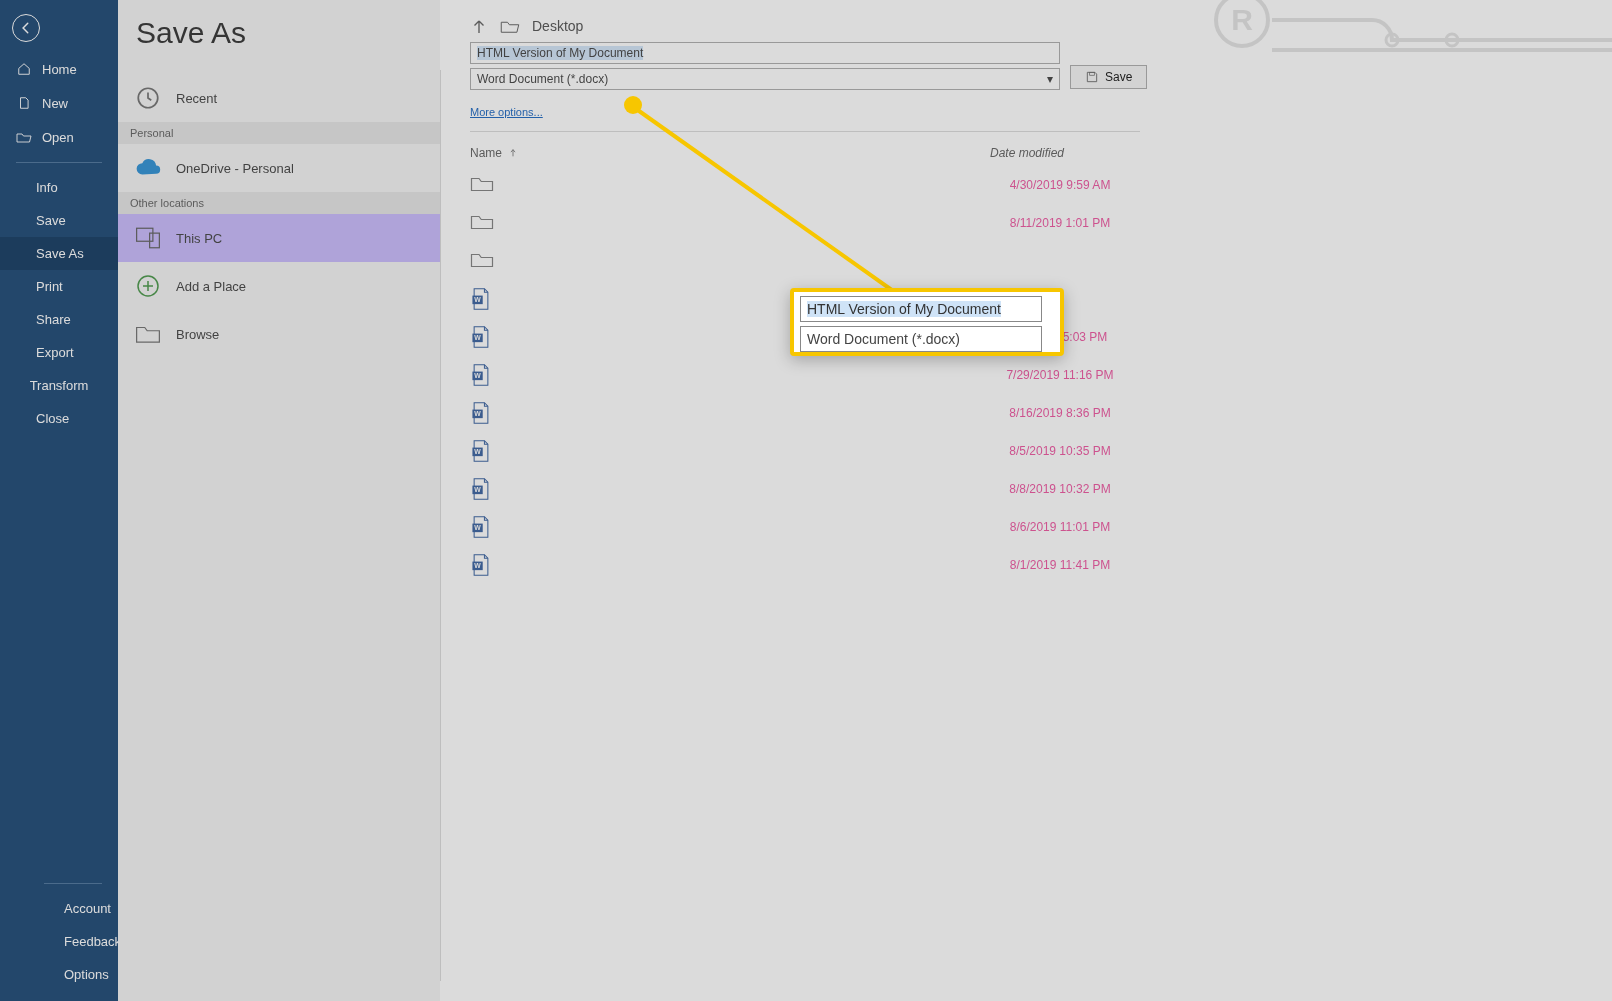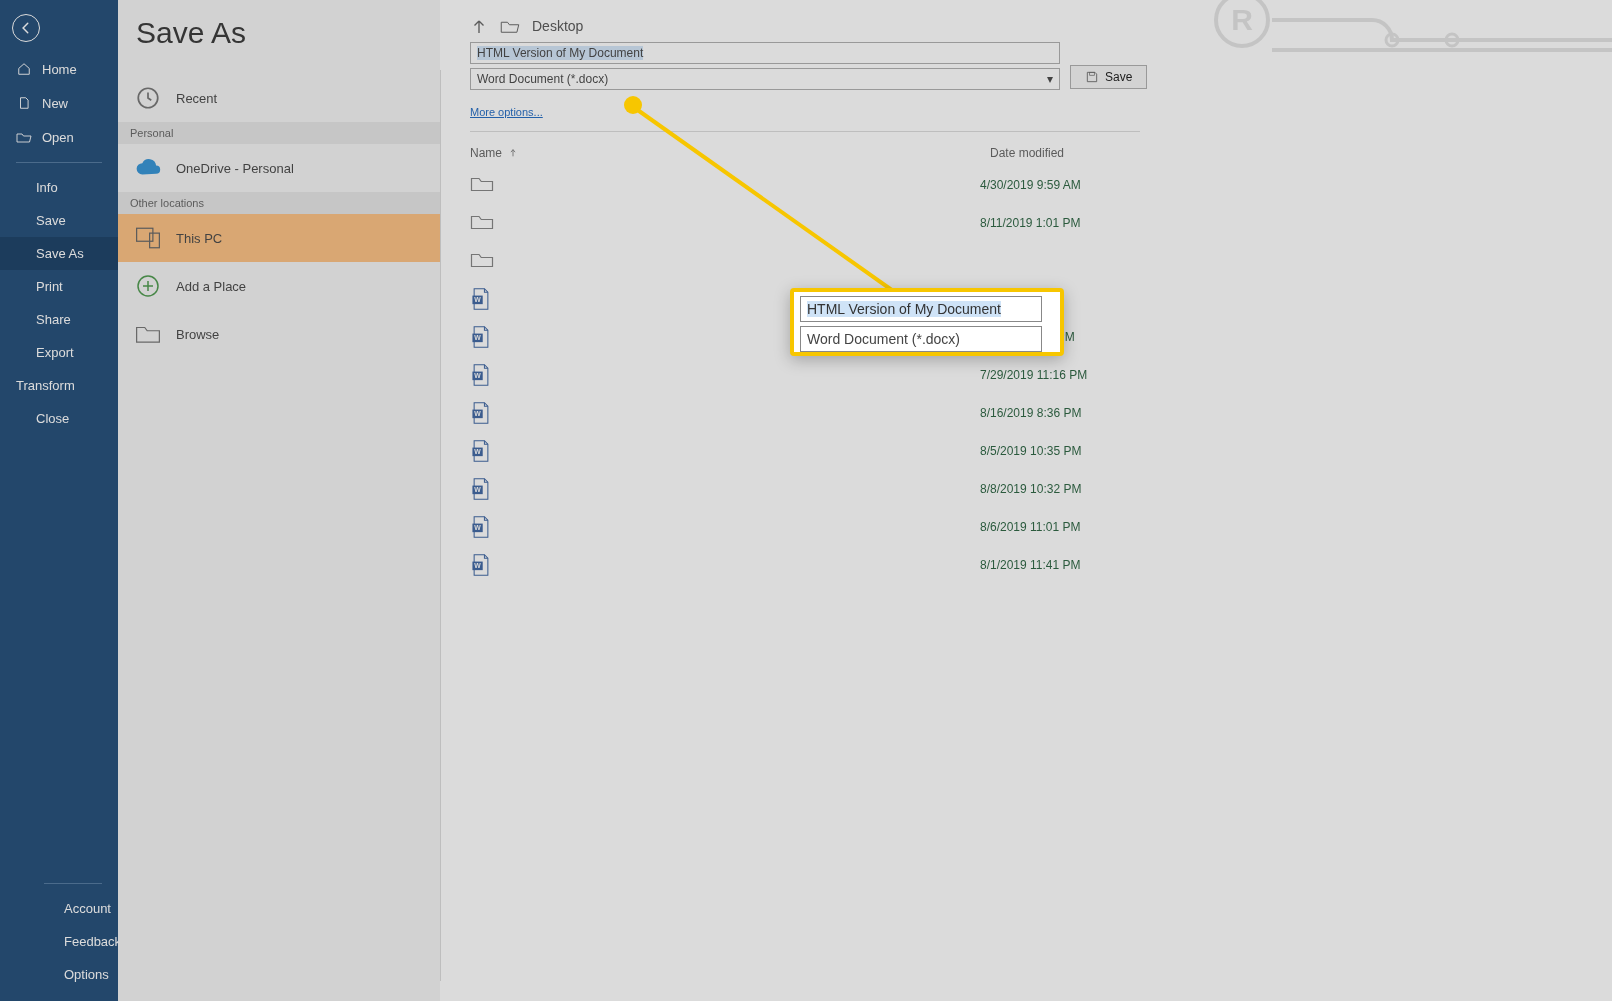--- a/index.html
+++ b/index.html
@@ -20,43 +20,43 @@
 .nav-sep { border-top:1px solid #3f6a95; margin: 8px 16px; }
 .nav-bottom { margin-top:auto; margin-bottom:10px;padding-left:28px; }
 .nav-bottom .nav-sep{margin-bottom:8px;}
 .nav-bottom .nav-item{padding:9px 16px 9px 36px;}
 
 
 .mid { width: 322px; background:#f3f3f3; padding: 10px 0 0 0; }
 .mid h1 { font-size: 30px; font-weight: 400; color:#222; margin: 6px 0 24px 18px; }
 .mid-item { display:flex; align-items:center; padding: 10px 16px; cursor:pointer; }
 .mid-item .mico { width:28px; height:28px; margin-right:14px; display:flex;align-items:center;justify-content:center; color:#666; }
-.mid-item.selected { background:#fdba74; }
+.mid-item.selected { background:#c4b5fd; }
 .mid-hdr { background:#e3e3e3; color:#555; font-size:11px; padding:5px 12px; }
 
 
 .right { flex:1; background:#fff; padding: 18px 30px 0 30px; position:relative; }
 .right .divider-v { position:absolute; left:0; top:70px; bottom:20px; width:1px; background:#d9d9d9; }
 .brd { display:flex; gap:12px; margin-bottom:6px; color:#444; }
 .brd .up { width:18px; height:18px;}
 .filename-input { width:590px; padding:3px 6px; border:1px solid #a7a7a7; background:#fff; font-size:12px; color:#333; }
 .filename-input .sel { background:#cfe3f7; }
 .filetype { width:590px; display:flex; align-items:center; justify-content:space-between; border:1px solid #a7a7a7; background:#fff; padding:3px 6px; font-size:12px; margin-top:4px; }
 .filetype-row{display:flex; gap:10px; align-items:center; margin-top:0;}
 .savebtn { border:1px solid #a7a7a7; background:#f4f4f4; padding:4px 14px; font-size:12px; display:flex; align-items:center; gap:6px; }
 .more { color:#0a5bbd; text-decoration:underline; font-size:11px; margin-top:16px; display:inline-block; }
 .hr { height:1px; background:#d9d9d9; margin:12px 0 8px 0; width:670px;}
 .list-hdr { display:flex; font-size:12px; color:#555; padding:6px 0; width:670px;}
 .col-name{width:520px; display:flex; align-items:center; gap:6px;}
-.col-date{width:150px;}
+.col-date{width:150px;font-style:italic;}
 .list { width:670px; }
 .row { display:flex; align-items:center; height:38px; }
 .row .ic { width:24px; height:24px; margin-right:12px;}
 .row .nm { flex:1; }
-.row .dt { width:160px; font-size:12px; color:#14532d; text-align:left; }
+.row .dt { width:160px; font-size:12px; color:#ec4899; text-align:center; }
 
 
 .callout { position:absolute; z-index:100; border:4px solid #f7c600; border-radius:4px; background:#fff; box-shadow:0 4px 16px rgba(0,0,0,.25); }
 .callout-input { width:242px; padding:4px 6px; border:1px solid #888; background:#fff; margin:4px 6px 0 6px; font-size:14px; }
 .callout-input .sel2 { background:#cfe3f7; }
 .callout-type { width:242px; margin:4px 6px 6px 6px; border:1px solid #888; padding:4px 6px; font-size:14px; color:#444; overflow:hidden; white-space:nowrap; }
 .dot { position:absolute; z-index:101; width:18px; height:18px; background:#f7c600; border-radius:50%; }
 .line { position:absolute; z-index:99; }
 
 
@@ -114,21 +114,21 @@
         </div>
         <div class="nav-item " style="padding-left:36px;">
           <span>Print</span>
         </div>
         <div class="nav-item " style="padding-left:36px;">
           <span>Share</span>
         </div>
         <div class="nav-item " style="padding-left:36px;">
           <span>Export</span>
         </div>
-        <div class="nav-item " style="">
+        <div class="nav-item " style="justify-content:center;">
           <span>Transform</span>
         </div>
         <div class="nav-item " style="padding-left:36px;">
           <span>Close</span>
         </div>
       </div>
     <div class="nav-bottom">
       <div class="nav-sep"></div>
       <div id="nav-bottom">
           <div class="nav-item">

